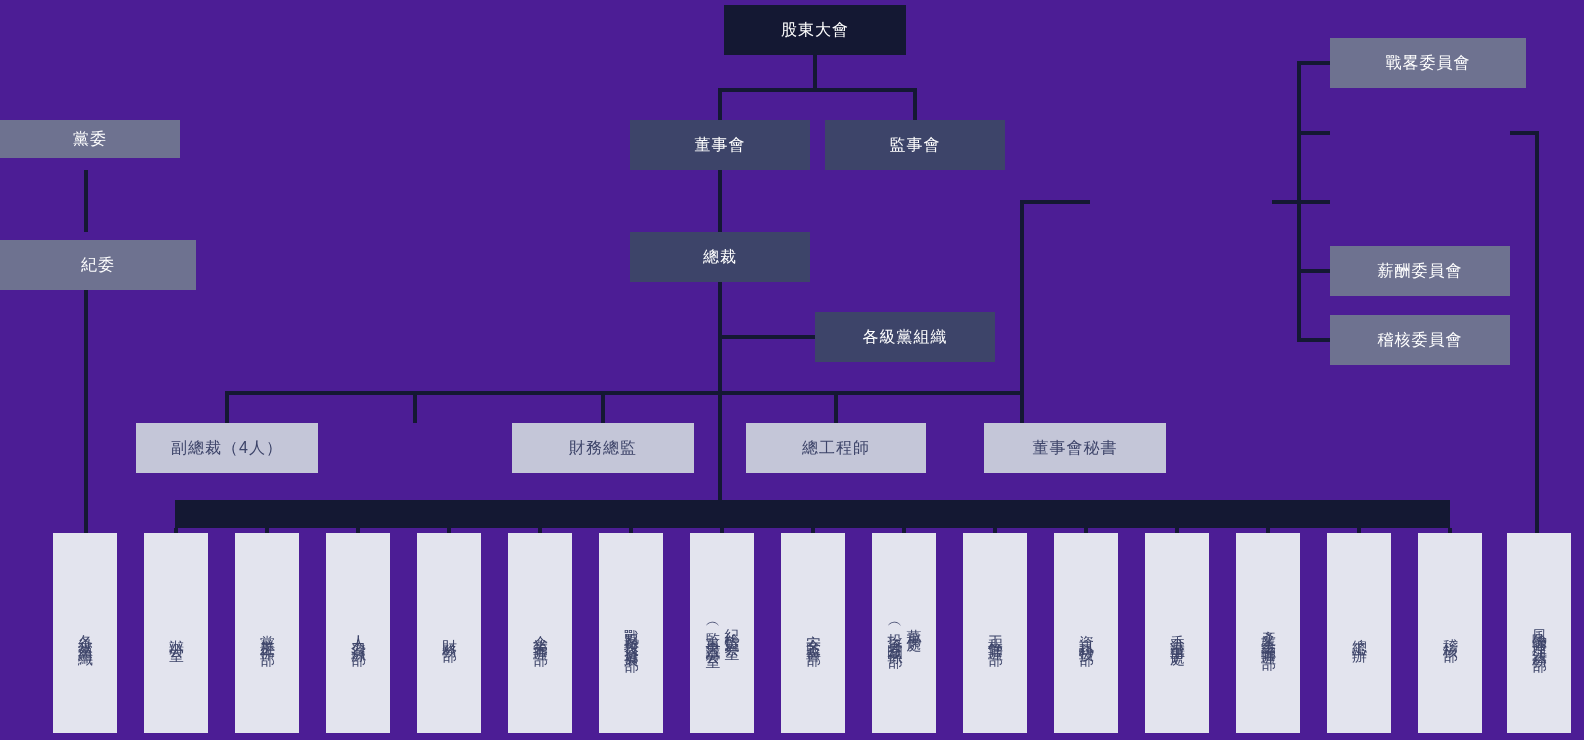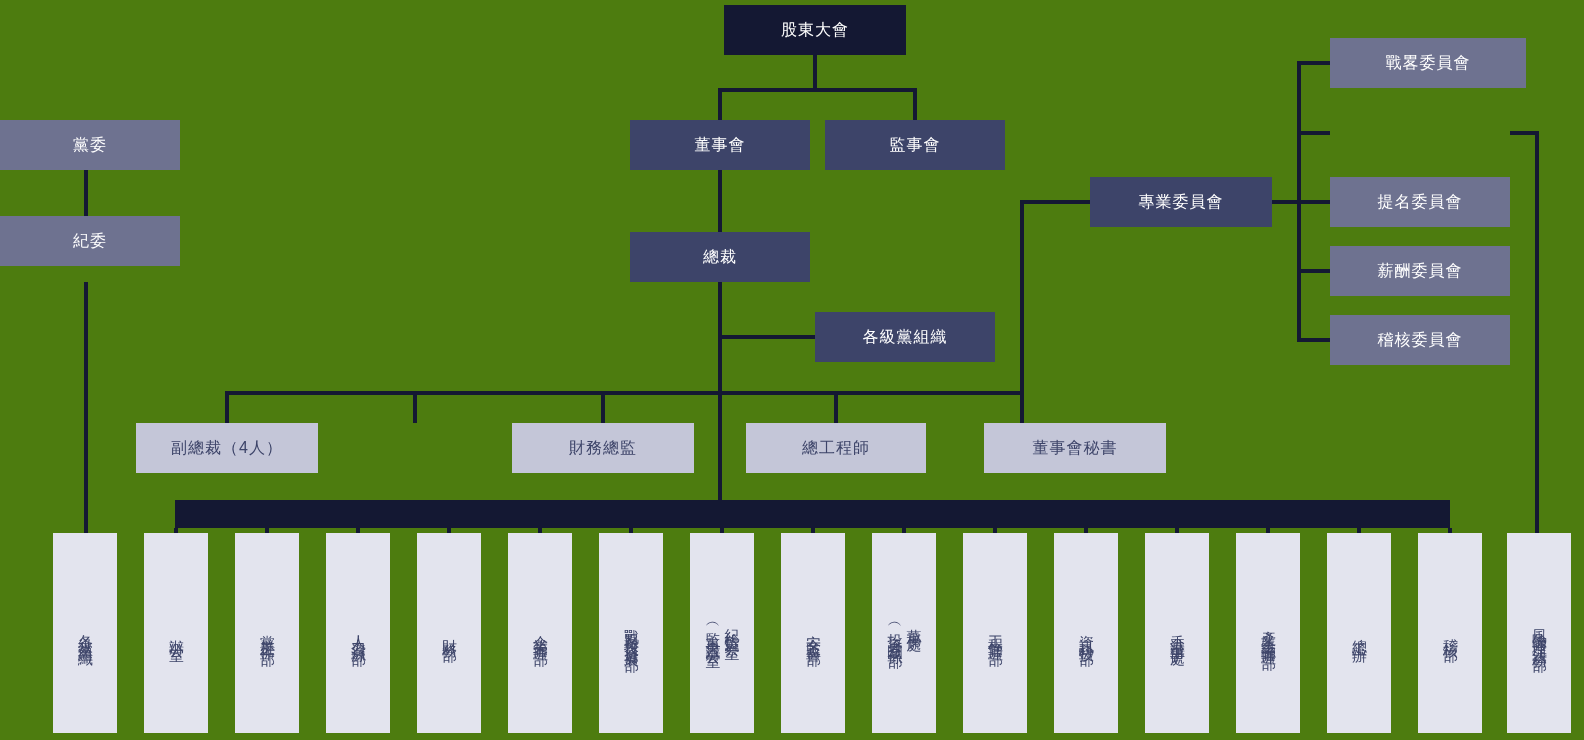--- a/index.html
+++ b/index.html
@@ -2,21 +2,21 @@
 <html style="--darkest: #141833; --medium: #3d4469; --grayblue: #6e7290; --light: #c4c6d8; --lightest: #e3e4ee;"><head>
 <meta charset="utf-8">
 <style>
   html, body { margin: 0; padding: 0; background: #ffffff; }
   #org-chart {
     position: relative;
     width: 1584px;
     height: 740px;
     overflow: hidden;
     font-family: "Liberation Sans", "DejaVu Sans", sans-serif;
-    background: #4d7c0f;
+    background: #4c1d95;
   }
   .line {
     position: absolute;
     background: var(--darkest, #141833);
   }
   .bar {
     position: absolute;
     background: var(--darkest, #141833);
   }
   .node {
@@ -94,27 +94,25 @@
   <div class="line" style="left:993px;top:528px;width:4px;height:5px"></div>
   <div class="line" style="left:1084px;top:528px;width:4px;height:5px"></div>
   <div class="line" style="left:1175px;top:528px;width:4px;height:5px"></div>
   <div class="line" style="left:1266px;top:528px;width:4px;height:5px"></div>
   <div class="line" style="left:1357px;top:528px;width:4px;height:5px"></div>
   <div class="line" style="left:1448px;top:528px;width:4px;height:5px"></div>
 
   <div class="node dark" style="left:724px;top:5px;width:182px;height:50px">股東大會</div>
   <div class="node mid" style="left:630px;top:120px;width:180px;height:50px">董事會</div>
   <div class="node mid" style="left:825px;top:120px;width:180px;height:50px">監事會</div>
-  <div class="node gray" style="left:0px;top:120px;width:180px;height:50px">黨委</div>
-  <div class="node gray" style="left:0px;top:216px;width:180px;height:50px">紀委</div>
+  <div class="node gray" style="left:0px;top:120px;width:180px;height:38px">黨委</div>
+  <div class="node gray" style="left:0px;top:240px;width:196px;height:50px">紀委</div>
   <div class="node mid" style="left:630px;top:232px;width:180px;height:50px">總裁</div>
   <div class="node mid" style="left:815px;top:312px;width:180px;height:50px">各級黨組織</div>
-  <div class="node mid" style="left:1090px;top:177px;width:182px;height:50px">專業委員會</div>
   <div class="node gray" style="left:1330px;top:38px;width:196px;height:50px">戰畧委員會</div>
-  <div class="node gray" style="left:1330px;top:177px;width:180px;height:50px">提名委員會</div>
   <div class="node gray" style="left:1330px;top:246px;width:180px;height:50px">薪酬委員會</div>
   <div class="node gray" style="left:1330px;top:315px;width:180px;height:50px">稽核委員會</div>
   <div class="node light" style="left:136px;top:423px;width:182px;height:50px">副總裁（4人）</div>
   <div class="node light" style="left:512px;top:423px;width:182px;height:50px">財務總監</div>
   <div class="node light" style="left:746px;top:423px;width:180px;height:50px">總工程師</div>
   <div class="node light" style="left:984px;top:423px;width:182px;height:50px">董事會秘書</div>
 
   <div class="dept" style="left:53px">各級黨組織</div>
   <div class="dept" style="left:144px">辦公室</div>
   <div class="dept" style="left:235px">黨群工作部</div>

